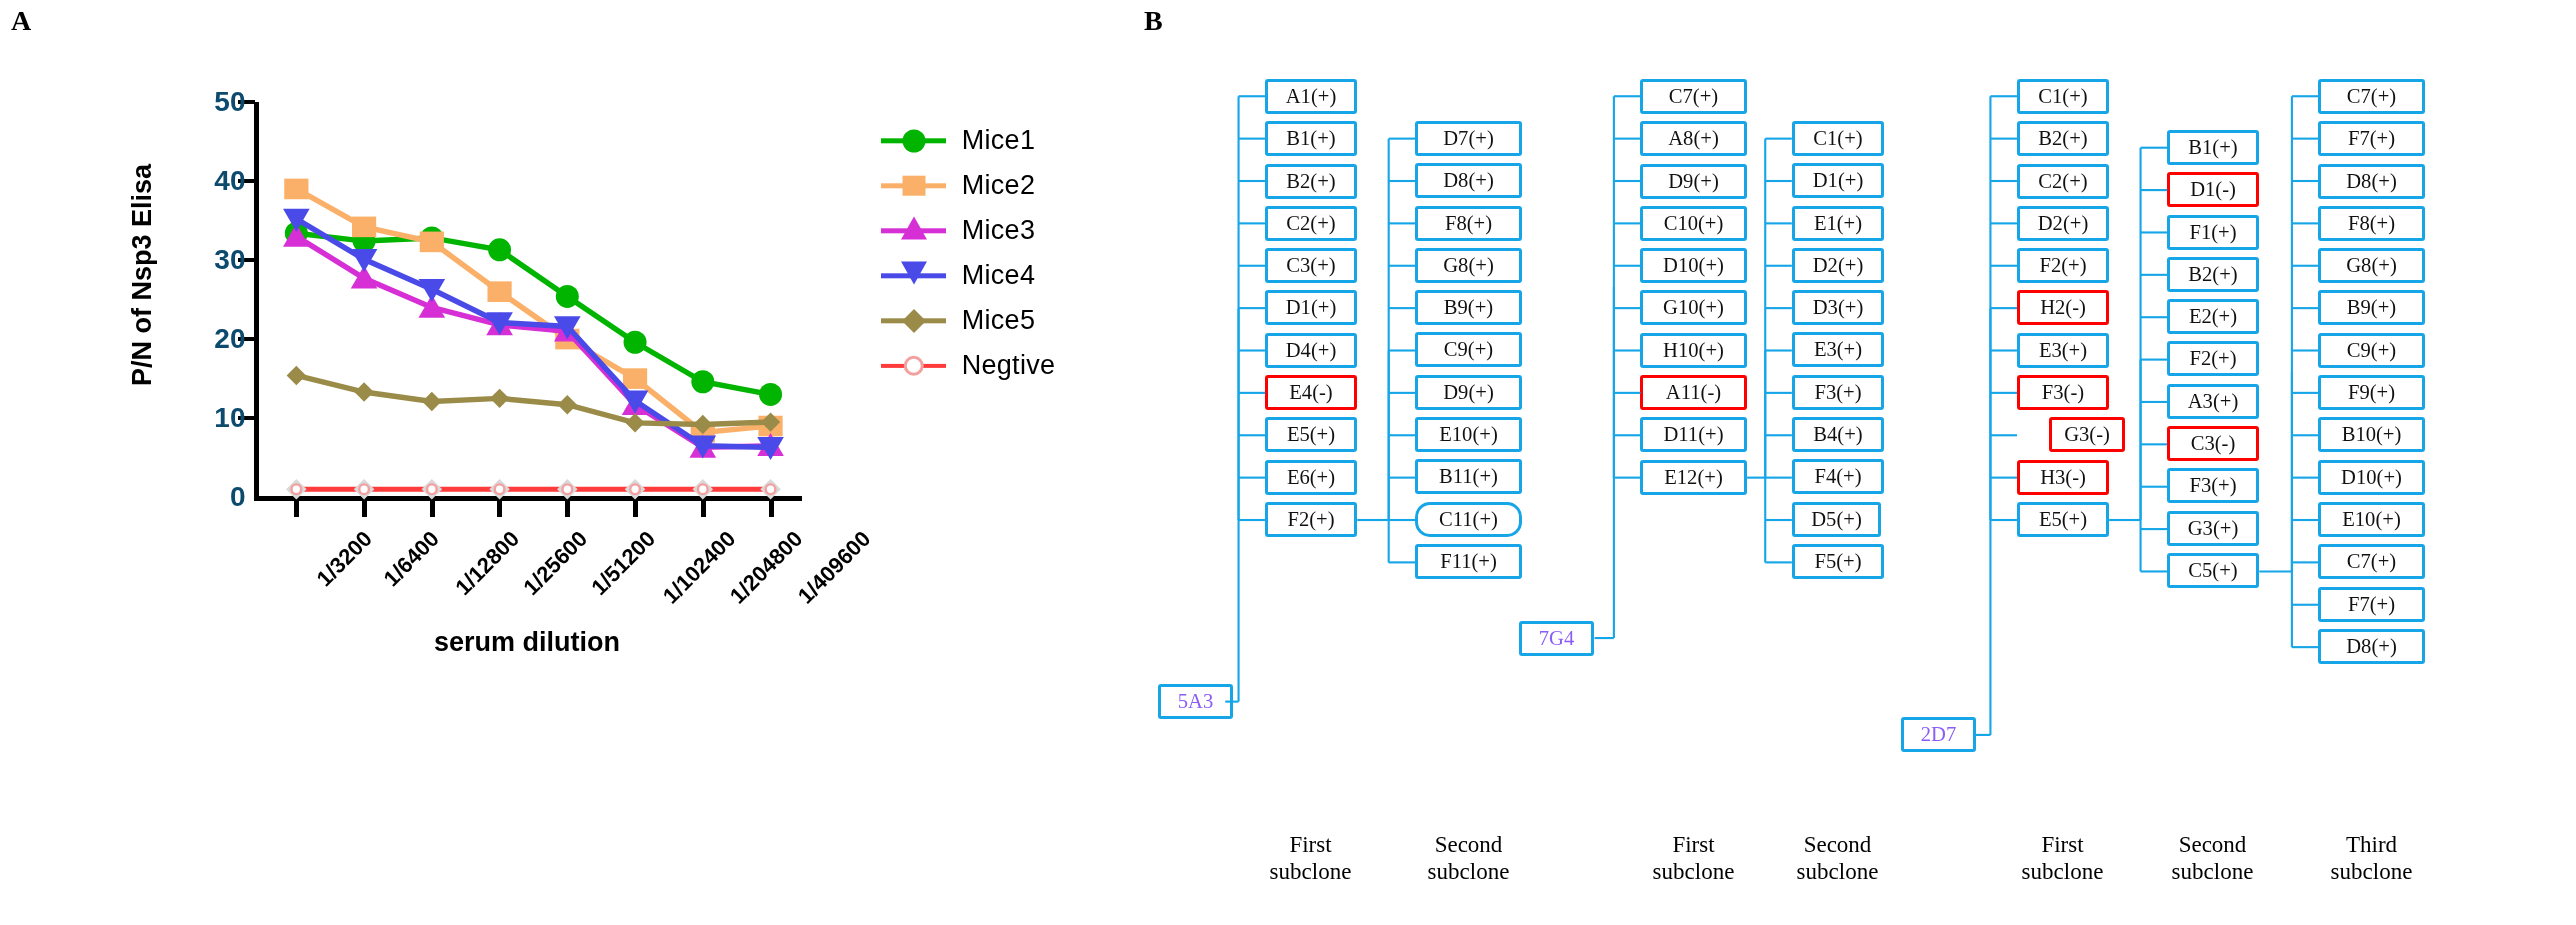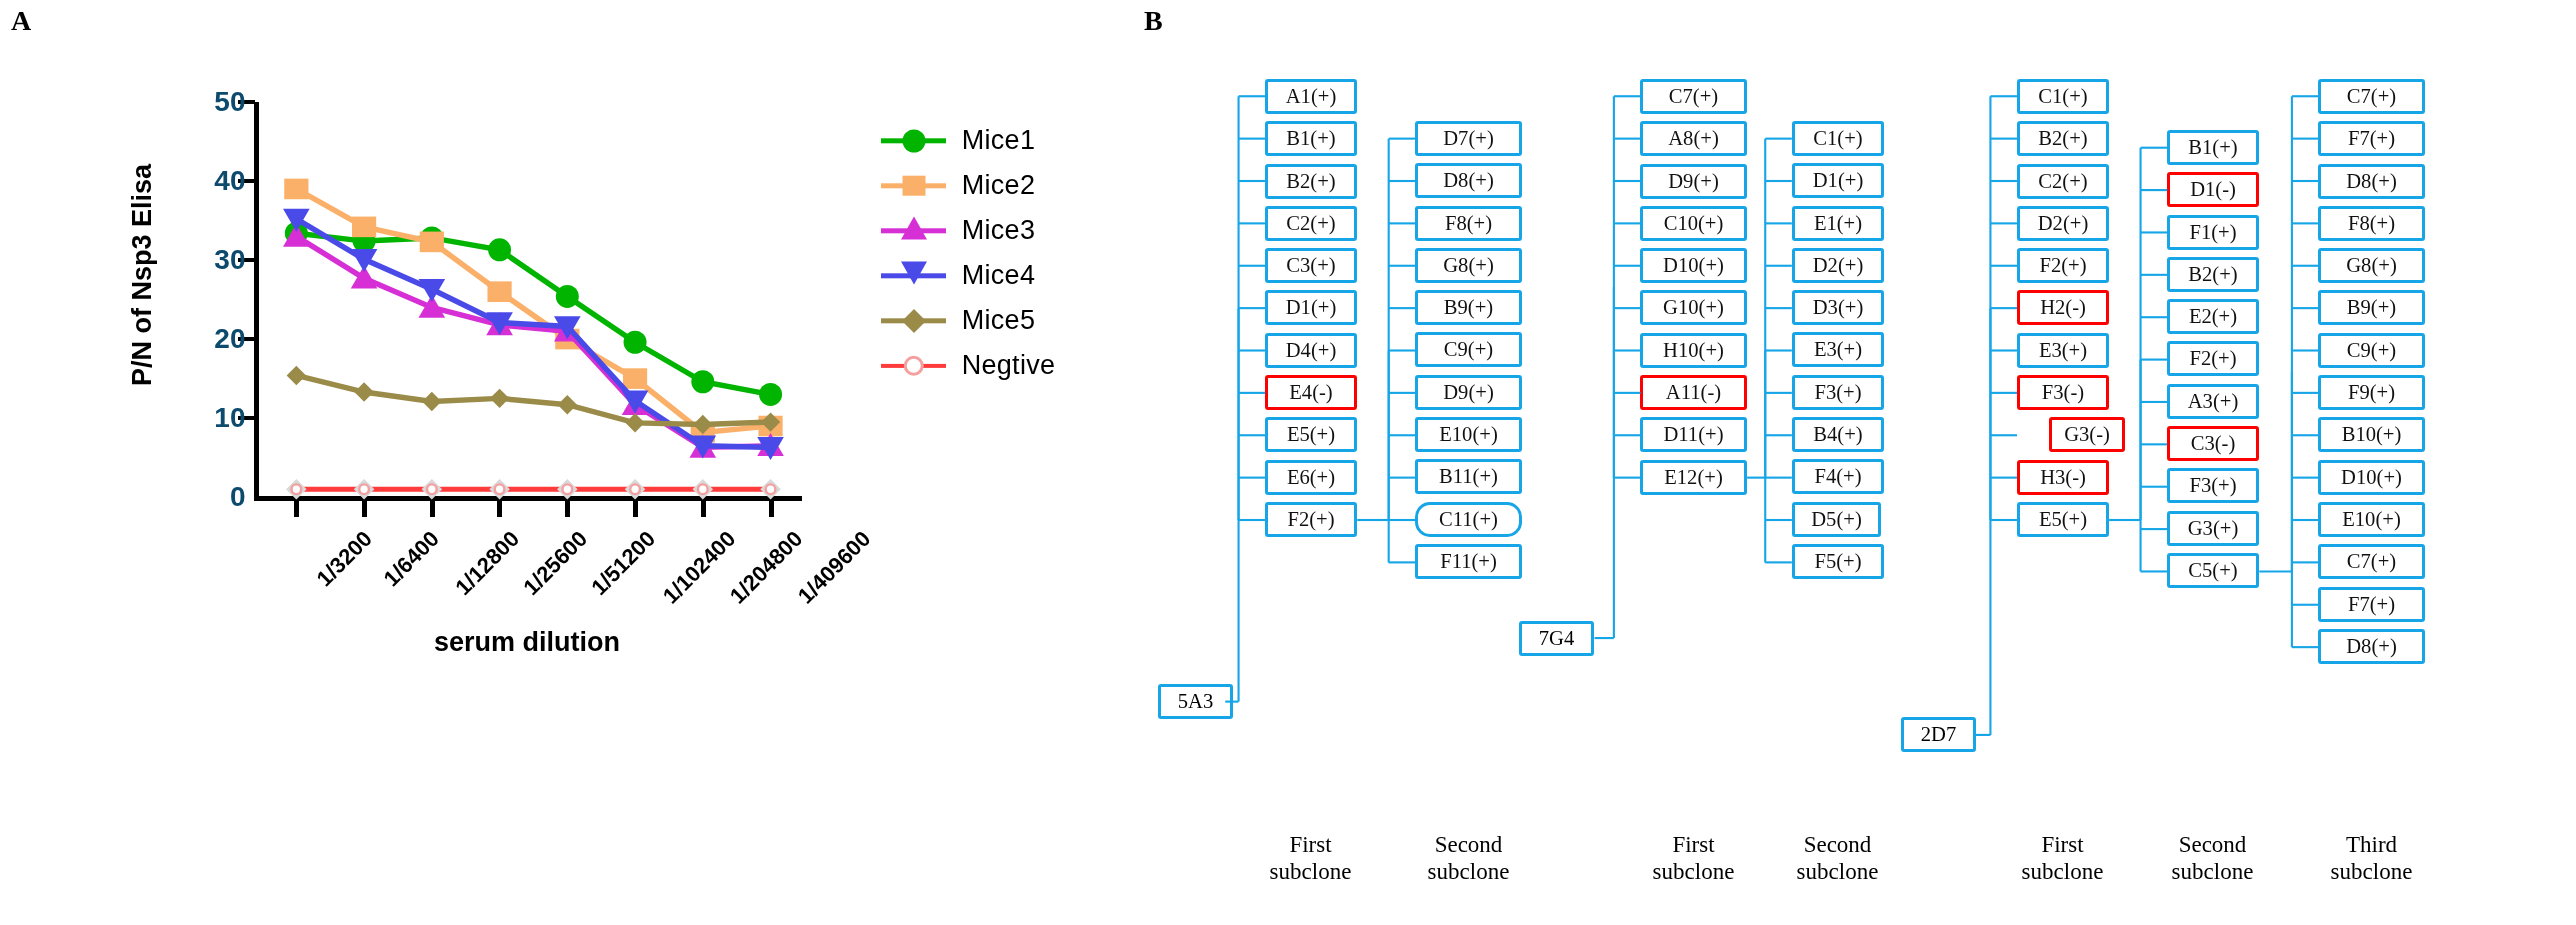--- a/index.html
+++ b/index.html
@@ -70,21 +70,21 @@
   .node{box-sizing:border-box;width:92px;height:35px;
         border:3.6px solid #16a6e8;background:#ffffff;border-radius:3px;
         display:flex;align-items:center;justify-content:center;
         font-family:"Liberation Serif",serif;font-size:20.6px;color:#111;
         margin-bottom:7.3px;white-space:nowrap;}
   .node.neg{border-color:#ff0000;}
 
   .root-node{box-sizing:border-box;width:75px;height:35px;
              border:3.6px solid #16a6e8;background:#fff;border-radius:3px;
              display:flex;align-items:center;justify-content:center;
-             font-family:"Liberation Serif",serif;font-size:20.6px;color:#000000;}
+             font-family:"Liberation Serif",serif;font-size:20.6px;color:#8b5cf6;}
 
   .col-caption{position:absolute;text-align:center;
                font-family:"Liberation Serif",serif;font-size:23px;
                color:#000;line-height:1.18;width:133px;}
 
   .connector{position:absolute;pointer-events:none;overflow:visible;}
 </style>
 </head>
 <body>
 

